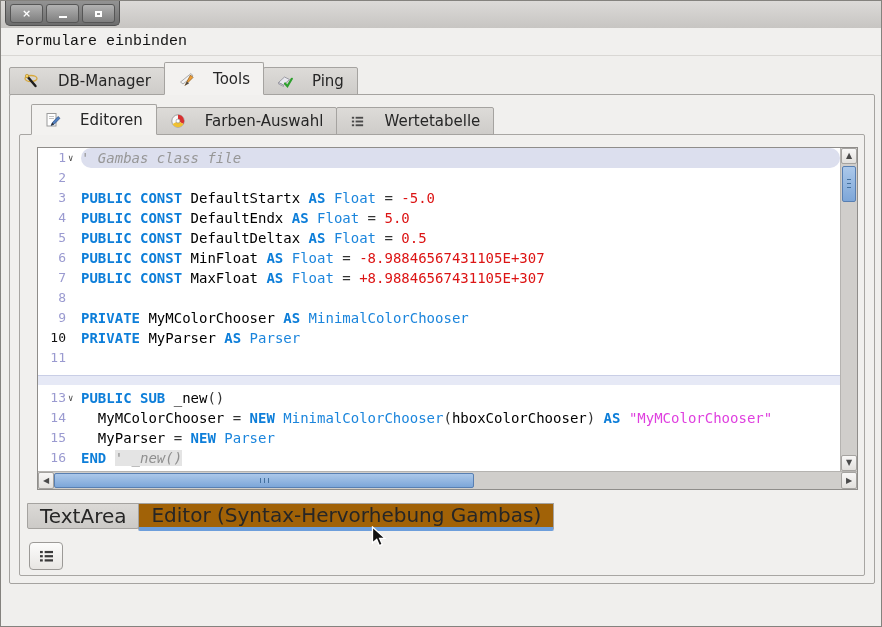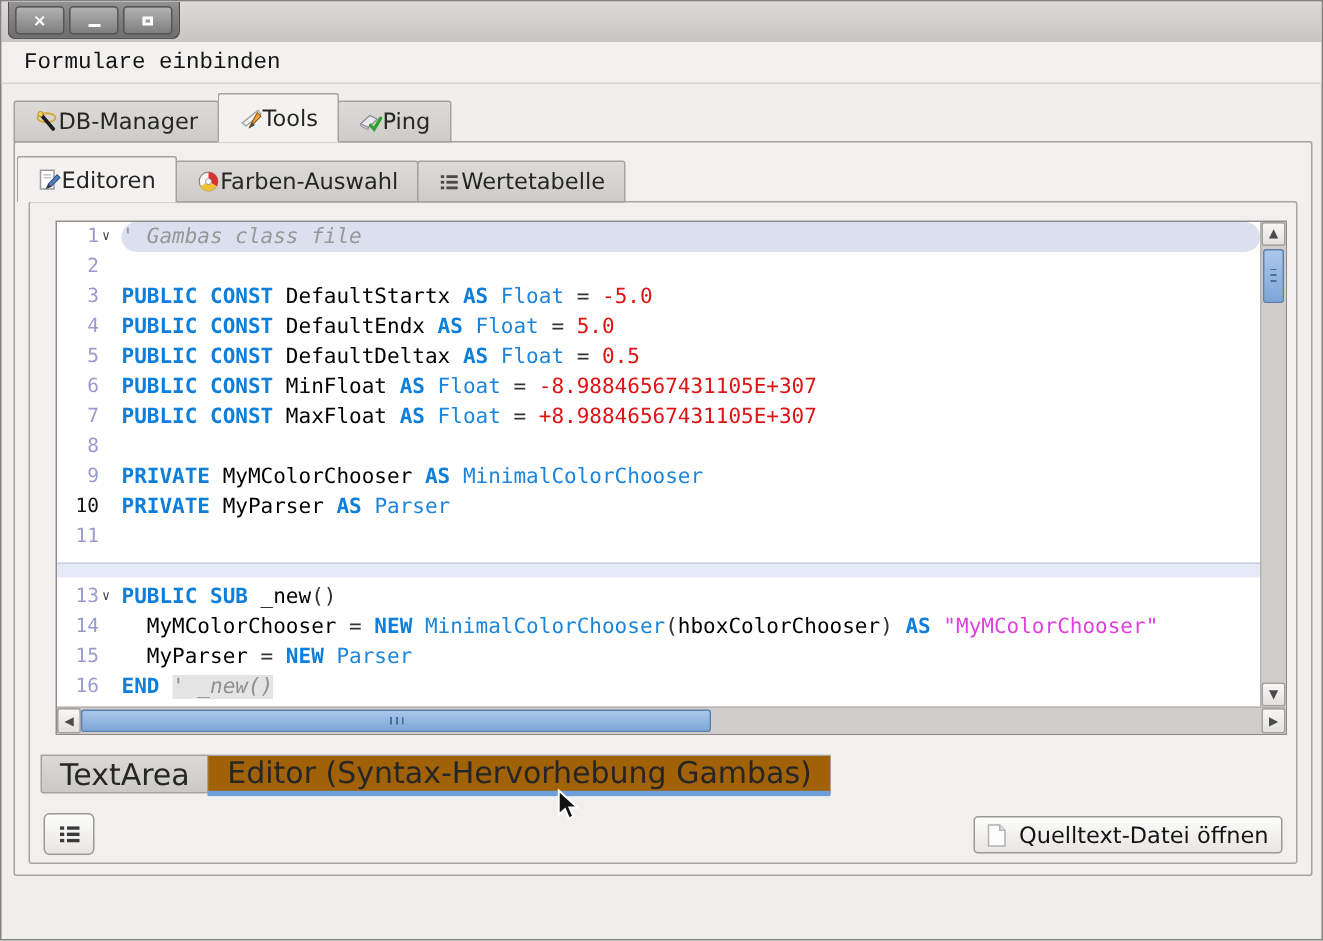--- a/index.html
+++ b/index.html
@@ -21,29 +21,29 @@
     background:linear-gradient(#b2b2b2,#7f7f7f);display:flex;align-items:center;justify-content:center;
     color:#fff;font-weight:bold;font-size:11px;line-height:1;}
   .glyph-min{width:8px;height:2px;background:#fff;margin-top:6px;}
   .glyph-max{width:7px;height:6px;border:2px solid #fff;box-sizing:border-box;}
   
   .menubar{position:absolute;left:0;top:27px;right:0;height:27px;background:#f1f0ee;
     border-bottom:1px solid #d9d7d4;display:flex;align-items:center;padding-left:9px;font-family:Liberation Mono, monospace;}
   .menuitem{font-size:15px;color:#141414;padding:2px 6px;}
   
   .maintabs{position:absolute;left:8px;top:61px;height:33px;display:flex;align-items:flex-end;z-index:3;}
-  .tab{display:flex;align-items:center;gap:0;padding:0 13px;height:28px;box-sizing:border-box;
+  .tab{display:flex;align-items:center;gap:19px;padding:0 13px;height:28px;box-sizing:border-box;
     background:linear-gradient(#dddbd8,#ceccc9);border:1px solid #a5a3a0;margin-right:-1px;
     border-radius:2px 2px 0 0;font-size:15px;color:#262626;}
   .tab.active{height:33px;background:#f3f2f0;border-bottom:1px solid #f3f2f0;z-index:4;position:relative;}
   .tab svg{flex:none;}
   .outer-frame{position:absolute;left:8px;top:93px;width:866px;height:490px;box-sizing:border-box;
     background:#f1f0ee;border:1px solid #a5a3a0;border-radius:2px;}
   
-  .subtabs{position:absolute;left:10px;top:103px;height:31px;display:flex;align-items:flex-end;z-index:3;}
+  .subtabs{position:absolute;left:30px;top:103px;height:31px;display:flex;align-items:flex-end;z-index:3;}
   .inner-frame{position:absolute;left:18px;top:133px;width:846px;height:442px;box-sizing:border-box;
     background:#f1f0ee;border:1px solid #a8a6a3;border-radius:2px;}
   
   .editor{position:absolute;left:36px;top:146px;width:821px;height:343px;box-sizing:border-box;
     background:#fff;border:1px solid #8f8d8a;}
   .code-area{position:absolute;left:0;top:0;right:17px;bottom:18px;overflow:hidden;
     font-family:"DejaVu Sans Mono","Liberation Mono",monospace;font-size:14px;line-height:20px;}
   .code-row{height:20px;display:flex;white-space:pre;position:relative;}
   .lnum{width:28px;flex:none;text-align:right;color:#9a9ad0;font-size:13px;}
   .lnum.dark{color:#111;}
@@ -230,27 +230,20 @@
         <rect x="1" y="1" width="3" height="2.4"></rect>
           <rect x="6" y="1" width="9" height="2.4"></rect>
         <rect x="1" y="5.5" width="3" height="2.4"></rect>
           <rect x="6" y="5.5" width="9" height="2.4"></rect>
         <rect x="1" y="10" width="3" height="2.4"></rect>
           <rect x="6" y="10" width="9" height="2.4"></rect>
       </g>
     </svg>
   </div>
 
-  <div class="gbtn" id="btn-open">
-    <svg width="13" height="16" viewBox="0 0 13 16">
-      <path d="M1 1 L8.5 1 L12 4.5 L12 15 L1 15 Z" fill="#fdfdfd" stroke="#b3b1ae"></path>
-      <path d="M8.5 1 L8.5 4.5 L12 4.5" fill="#e6e4e1" stroke="#b3b1ae"></path>
-    </svg>
-    <span>Quelltext-Datei öffnen</span>
-  </div>
 
 
   <div class="cursor">
     <svg width="18" height="22" viewBox="0 0 18 22">
       <path d="M1.5 1 L1.5 17 L5.7 13.4 L8.3 19.6 L11.2 18.3 L8.6 12.3 L14 12.3 Z" fill="#111" stroke="#fff" stroke-width="1.3"></path>
     </svg>
   </div>
 
 </div>
 

